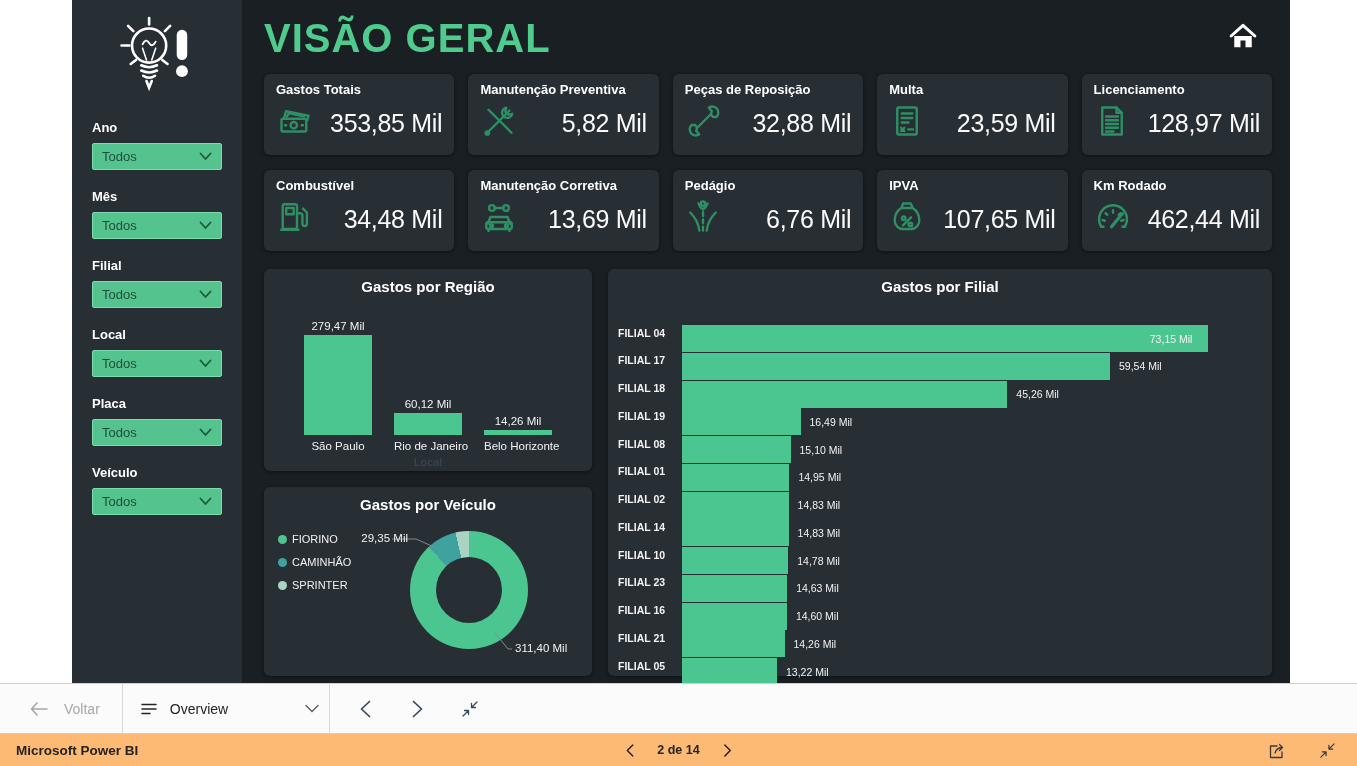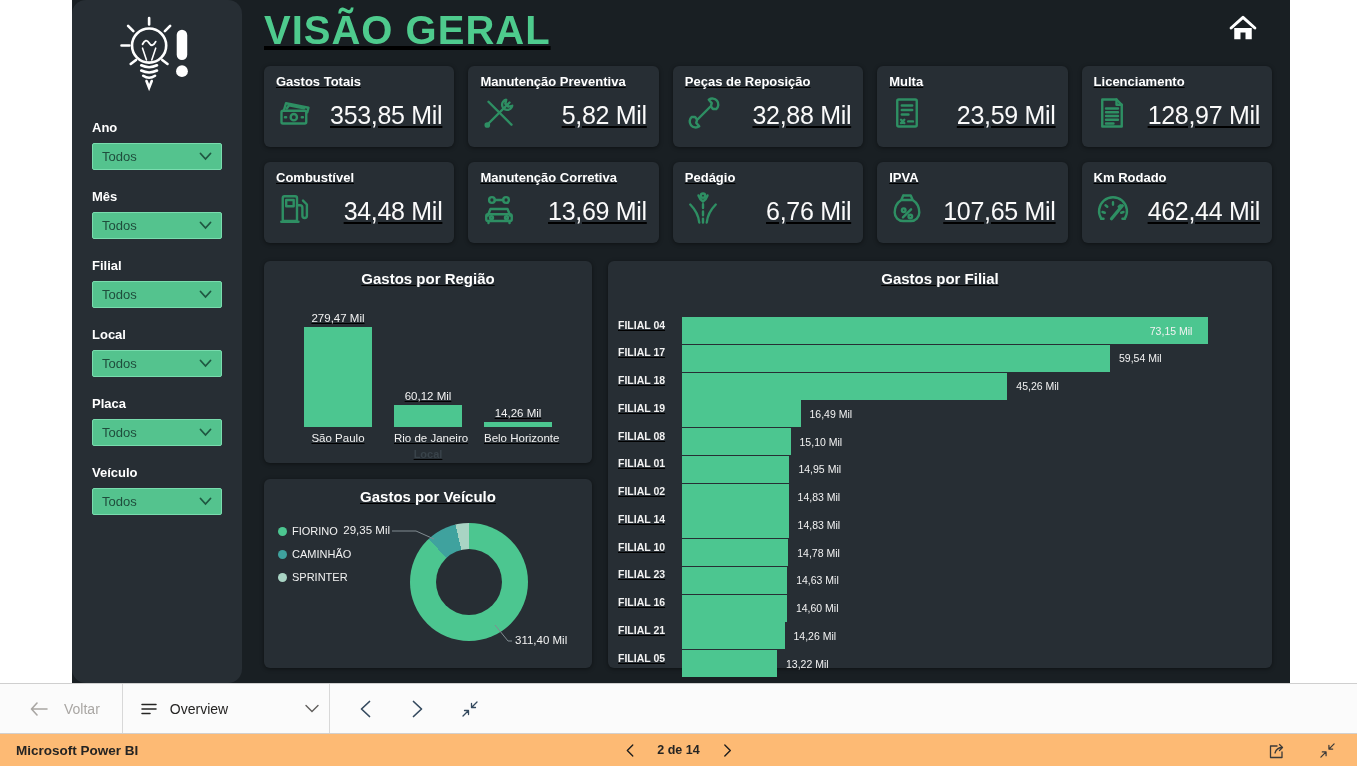--- a/index.html
+++ b/index.html
@@ -3,30 +3,30 @@
 <meta charset="utf-8">
 <style>
   * { margin:0; padding:0; box-sizing:border-box; }
   html,body { width:1357px; height:766px; overflow:hidden; }
   body { background:#ffffff; font-family:"Liberation Sans", sans-serif; position:relative; }
 
   
   .report { position:absolute; left:72px; top:0; width:1218px; height:683px; background:#191f23; display:flex; }
 
   
-  .sidebar { width:170px; background:#272e34; padding:14px 20px 0 20px; flex:none;border-radius:14px; }
+  .sidebar { width:170px; background:#272e34; padding:14px 20px 0 20px; flex:none; }
   .bulb-wrap { display:flex; justify-content:center; margin-bottom:14px; }
   .filter-group { margin-bottom:19px; }
   .filter-label { color:#ffffff; font-weight:bold; font-size:13px; margin-bottom:8px; }
   .filter-select { height:27px; background:#54c38e; border:1px solid #79dcae; border-radius:2px;
                    display:flex; align-items:center; justify-content:space-between; padding:0 9px; cursor:pointer; }
   .filter-select span { color:#1f4d3c; font-size:13px; }
 
   
-  .main { flex:1; padding:4px 18px 0 22px; position:relative;text-decoration:underline; }
+  .main { flex:1; padding:12px 18px 0 22px; position:relative; }
   .header-row { display:flex; justify-content:space-between; align-items:flex-start; height:56px; }
   .page-title { color:#4ecb8d; font-size:40px; font-weight:bold; letter-spacing:1px; line-height:52px; }
   .home-btn { margin:10px 14px 0 0; cursor:pointer; }
 
   
   .kpi-grid { display:grid; grid-template-columns:repeat(5,1fr); column-gap:14px; row-gap:15px; margin-top:6px; }
   .kpi-card { background:#272e34; border-radius:6px; height:81px; padding:8px 12px 6px 12px;
               box-shadow:0 1px 4px rgba(0,0,0,.45); }
   .kpi-title { color:#ffffff; font-weight:bold; font-size:13px; white-space:nowrap; }
   .kpi-body { display:flex; align-items:center; margin-top:6px; }
@@ -438,21 +438,21 @@
               <span class="legend-label">SPRINTER</span>
             </div>
           </div>
         <div class="donut" id="donut" style="background: conic-gradient(rgb(76, 198, 144) 0deg, rgb(76, 198, 144) 316.8deg, rgb(63, 162, 158) 316.8deg, rgb(63, 162, 158) 346.7deg, rgb(169, 212, 196) 346.7deg, rgb(169, 212, 196) 360deg);">
           <div class="donut-hole"></div>
         </div>
         <svg class="leader-svg" width="328" height="189">
           <polyline points="128,52 152,52 170,60" fill="none" stroke="#828c92" stroke-width="1"></polyline>
           <polyline points="231,146 244,162 248,162" fill="none" stroke="#828c92" stroke-width="1"></polyline>
         </svg>
-        <div class="donut-label" style="left:56px; top:45px; width:70px; text-align:right;">29,35 Mil</div>
+        <div class="donut-label" style="left:56px; top:45px; width:88px; text-align:right;">29,35 Mil</div>
         <div class="donut-label" style="left:251px; top:155px;">311,40 Mil</div>
       </div>
     </div>
   </div>
 </div>
 
 <div class="toolbar">
   <div class="tb-back">
     <svg width="18" height="14" viewBox="0 0 18 14">
         <path d="M7 1 L1.5 7 L7 13 M2 7 H17" stroke="#a9a6a3" stroke-width="1.6" fill="none" stroke-linecap="round" stroke-linejoin="round"></path>

